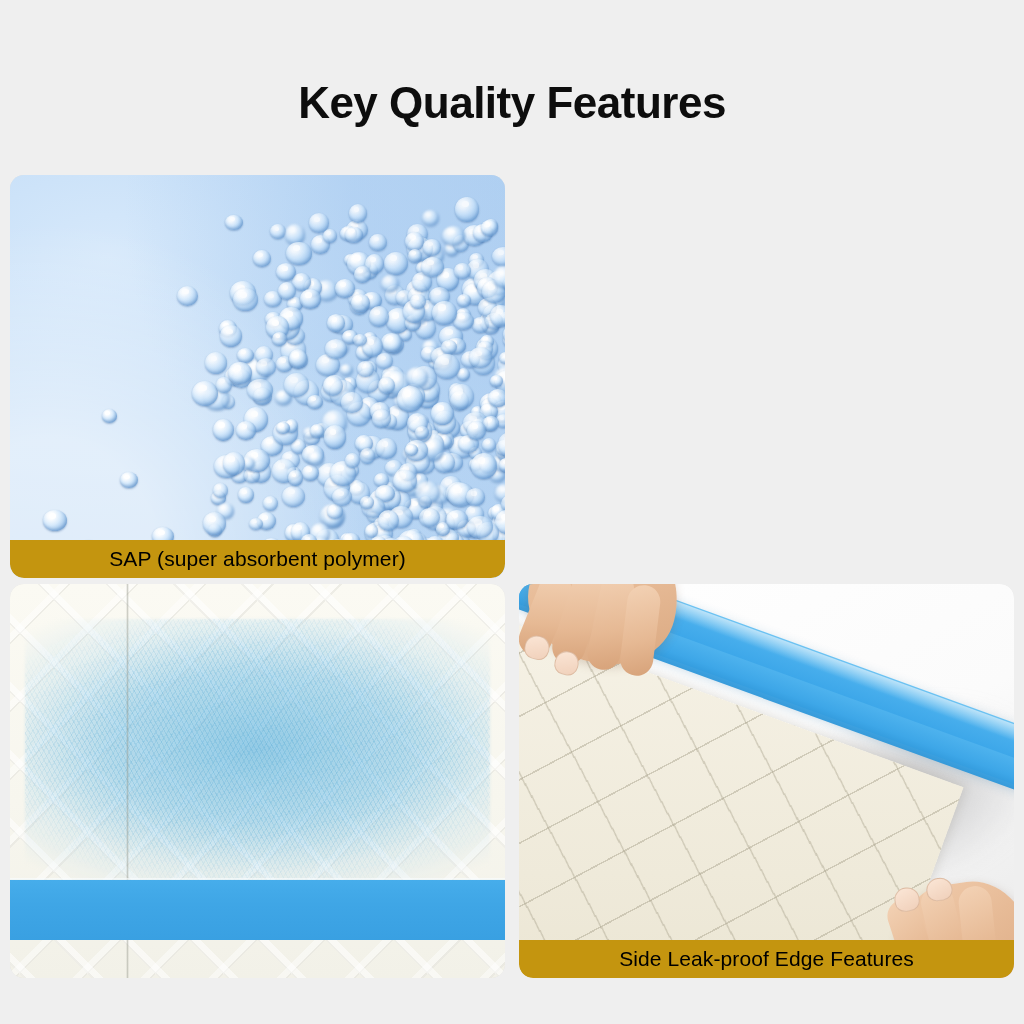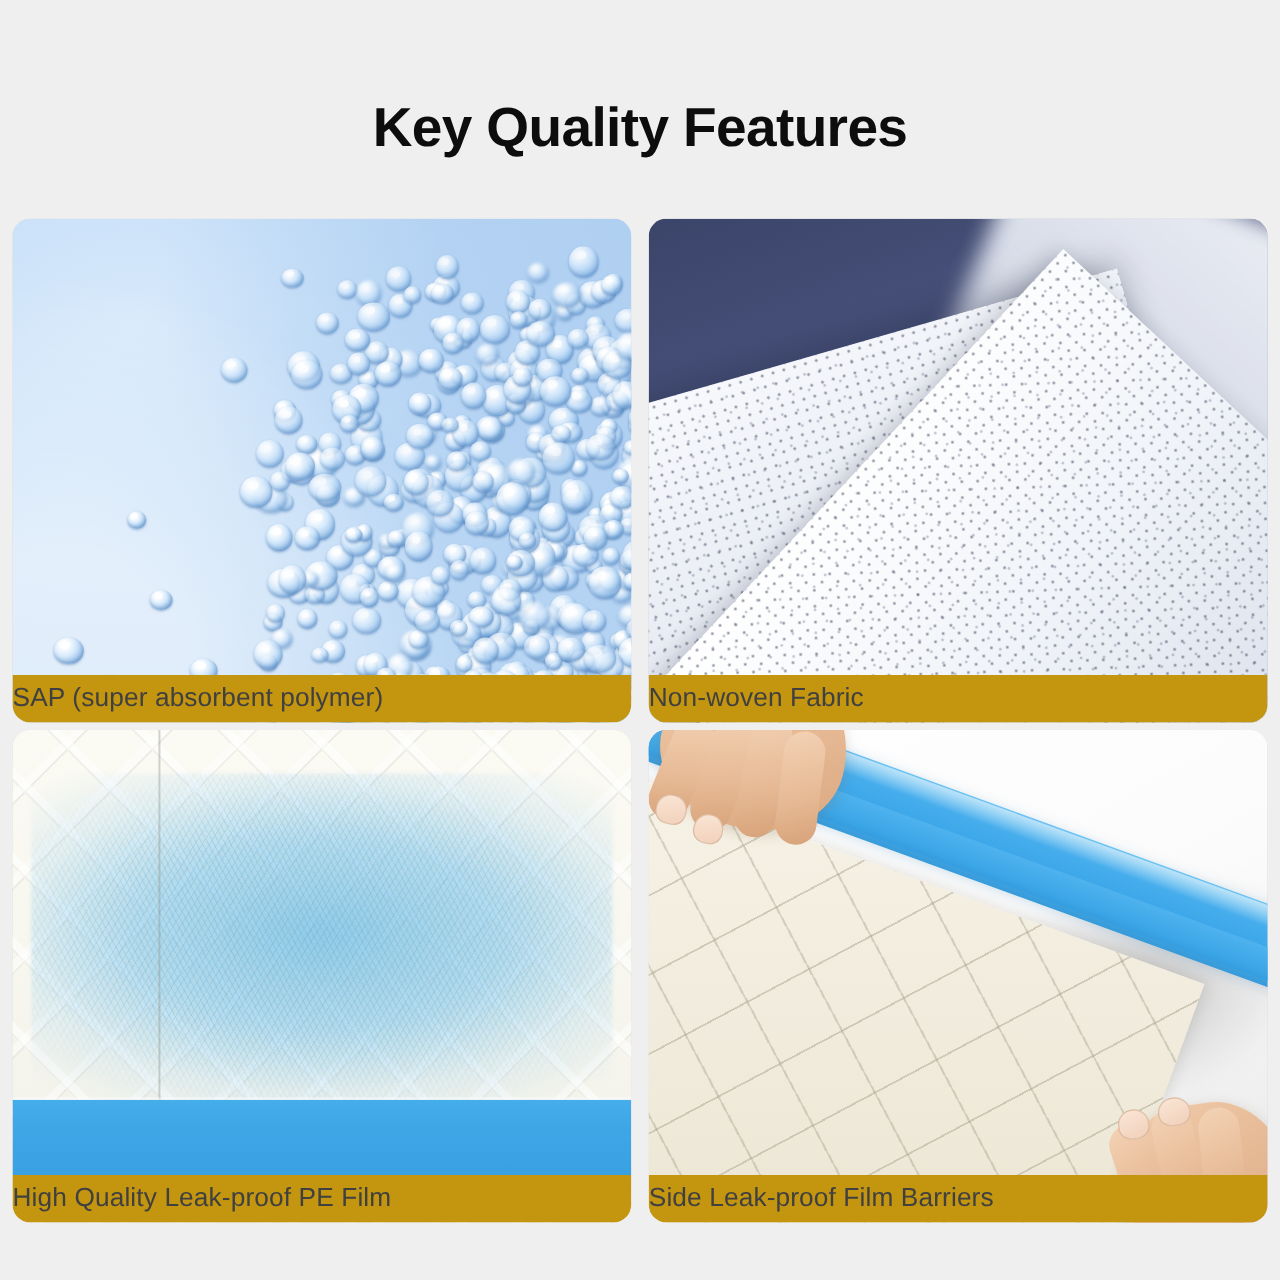--- a/index.html
+++ b/index.html
@@ -66,23 +66,24 @@
   }
 
   
   .caption {
     position: absolute;
     left: 0;
     bottom: 0;
     width: 100%;
     height: 38px;
     background: #c4950f;
-    color: #404040;
+    color: #000000;
     font-size: 21px;
     line-height: 38px;
+    text-align: center;
     letter-spacing: 0.1px;
     border-bottom-left-radius: 14px;
     border-bottom-right-radius: 14px;
     z-index: 9;
     white-space: nowrap;
   }
 
   
   .sap-bg {
     position: absolute; inset: 0;
@@ -789,47 +790,32 @@
             <div class="bead" style="left: 69.2px; top: 364.79px; width: 20px; height: 18px;"></div>
             <div class="bead" style="left: 109.8px; top: 297.28px; width: 18px; height: 16.2px;"></div>
             <div class="bead" style="left: 142.45px; top: 351.7px; width: 22px; height: 19.8px;"></div>
             <div class="bead" style="left: 16.25px; top: 374.35px; width: 17px; height: 15.3px;"></div>
             <div class="bead" style="left: 91.5px; top: 234.3px; width: 15px; height: 13.5px;"></div>
           </div>
       </div>
       <div class="caption">SAP (super absorbent polymer)</div>
     </div>
 
-    <div class="card tr">
-      <div class="photo">
-        <div class="nw-bg"></div>
-        <div class="nw-blur-sheet"></div>
-        <div class="nw-blur-sheet2"></div>
-        <div class="nw-sheet-main">
-          <div class="nw-pores"></div>
-        </div>
-        <div class="nw-sheet-fold">
-          <div class="nw-pores"></div>
-        </div>
-      </div>
-      <div class="caption">Non-woven Fabric</div>
-    </div>
 
     <div class="card bl">
       <div class="photo">
         <div class="pe-bg"></div>
         <div class="quilt"></div>
         <div class="quilt-shade"></div>
         <div class="pe-core"></div>
         <div class="pe-core-tex"></div>
         <div class="pe-crease"></div>
         <div class="pe-strip-top"></div>
         <div class="pe-strip"></div>
       </div>
-      <div class="caption">High Quality Leak-proof PE Film</div>
     </div>
 
     <div class="card br">
       <div class="photo">
         <div class="eb-bg"></div>
         <div class="eb-shadow"></div>
         <div class="eb-pad">
           <div class="eb-pad-quilt"></div>
         </div>
         <div class="eb-strip"></div>
@@ -846,17 +832,17 @@
         </div>
 
         <div class="hand hand-br">
           <div class="finger" style="left:2%;  top:6%;  width:24%; height:70%; transform:rotate(-10deg);"></div>
           <div class="finger" style="left:26%; top:0%;  width:24%; height:78%; transform:rotate(-5deg);"></div>
           <div class="finger" style="left:50%; top:4%;  width:24%; height:74%; transform:rotate(2deg);"></div>
           <div class="nail" style="left:5%;  top:-2%; width:17%; height:16%;"></div>
           <div class="nail" style="left:29%; top:-6%; width:17%; height:16%;"></div>
         </div>
       </div>
-      <div class="caption">Side Leak-proof Film Barriers</div>
+      <div class="caption">Side Leak-proof Edge Features</div>
     </div>
 
   </div>
 </div>
 
 </body></html>

